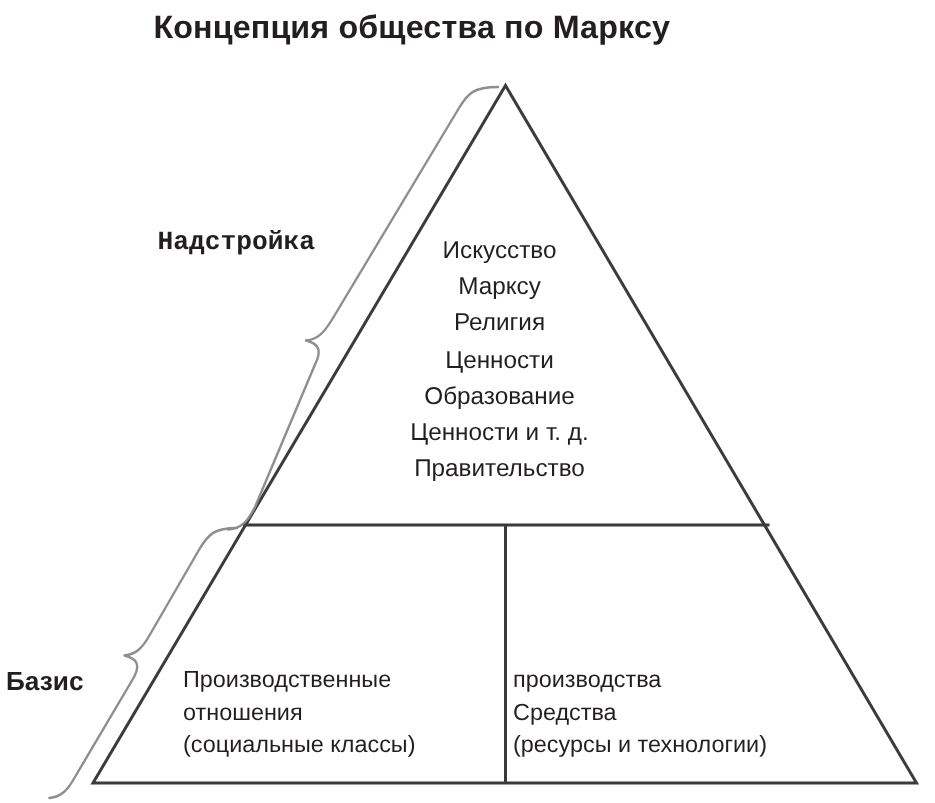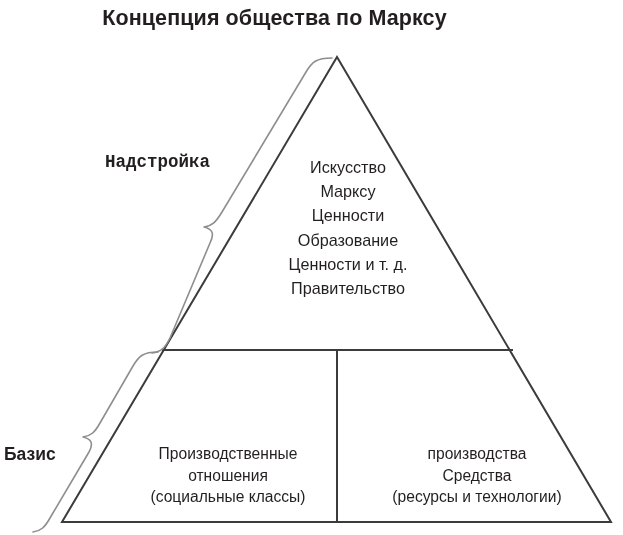--- a/index.html
+++ b/index.html
@@ -64,34 +64,33 @@
     left: 4px;
     top: 396px;
     width: 78px;
     text-align: left;
     margin-top: 48px;
   }
 
   
   #superstructure-list {
     position: absolute;
-    left: 233px;
+    left: 218px;
     top: 155px;
     width: 230px;
     text-align: center;
     font-size: 16.2px;
     line-height: 24.2px;
     color: #231f20;
   }
   #superstructure-list div { white-space: nowrap; }
 
   
   .base-cell {
     position: absolute;
-    text-align: center;
     font-size: 15.6px;
     line-height: 21.5px;
     color: #231f20;
   }
   #base-cell-left {
     left: 122px;
     top: 443px;
     width: 212px;
   }
   #base-cell-right {
@@ -133,20 +132,21 @@
              C 45 527, 41 531, 33 532" fill="none" stroke="#8e8e91" stroke-width="1.6" stroke-linecap="round" stroke-linejoin="round"></path>
   </svg>
 
   <div class="side-label" id="label-superstructure">Надстройка</div>
 
   <div class="side-label" id="label-base">Базис</div>
 
   <div id="superstructure-list">
     <div>Искусство</div>
     <div>Марксу</div>
+    <div>Религия</div>
     <div>Ценности</div>
     <div>Образование</div>
     <div>Ценности и т. д.</div>
     <div>Правительство</div>
   </div>
 
   <div class="base-cell" id="base-cell-left">
     <div>Производственные</div>
     <div>отношения</div>
     <div>(социальные классы)</div>

